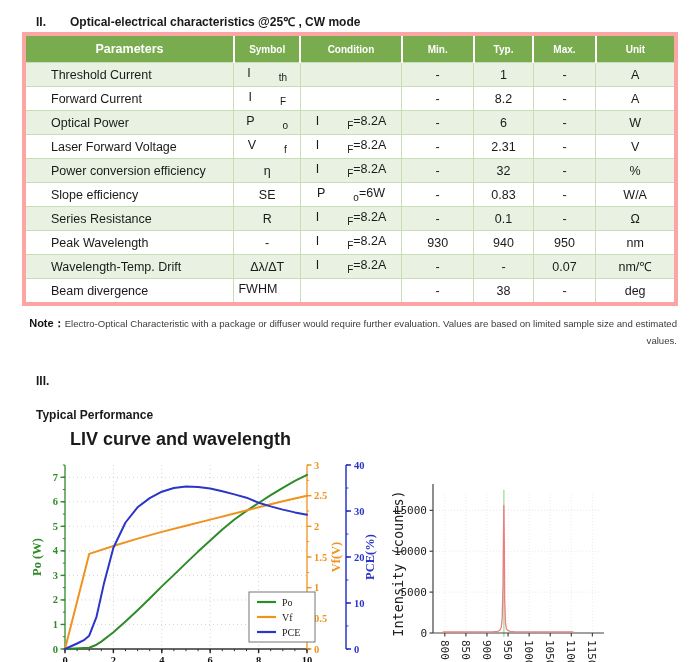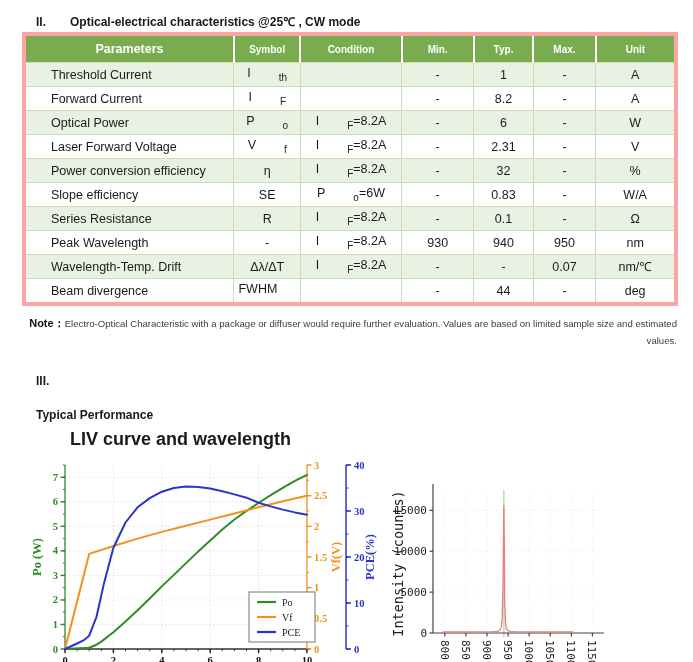--- a/index.html
+++ b/index.html
@@ -140,21 +140,21 @@
           <td class="min">-</td>
           <td class="typ">-</td>
           <td class="max">0.07</td>
           <td class="unit">nm/℃</td>
         </tr>
         <tr>
           <td class="param">Beam divergence</td>
           <td class="symbol">FWHM<sub>B</sub></td>
           <td class="cond"></td>
           <td class="min">-</td>
-          <td class="typ">44</td>
+          <td class="typ">38</td>
           <td class="max">-</td>
           <td class="unit">deg</td>
         </tr>
       </tbody>
   </table>
 
   <p id="note"><span class="note-label">Note：</span><span>Electro-Optical Characteristic with a package or diffuser would require further evaluation. Values are based on limited sample size and estimated values.</span></p>
 
   <div class="sec-heading" id="heading3">
     <span class="numeral">III.</span>

